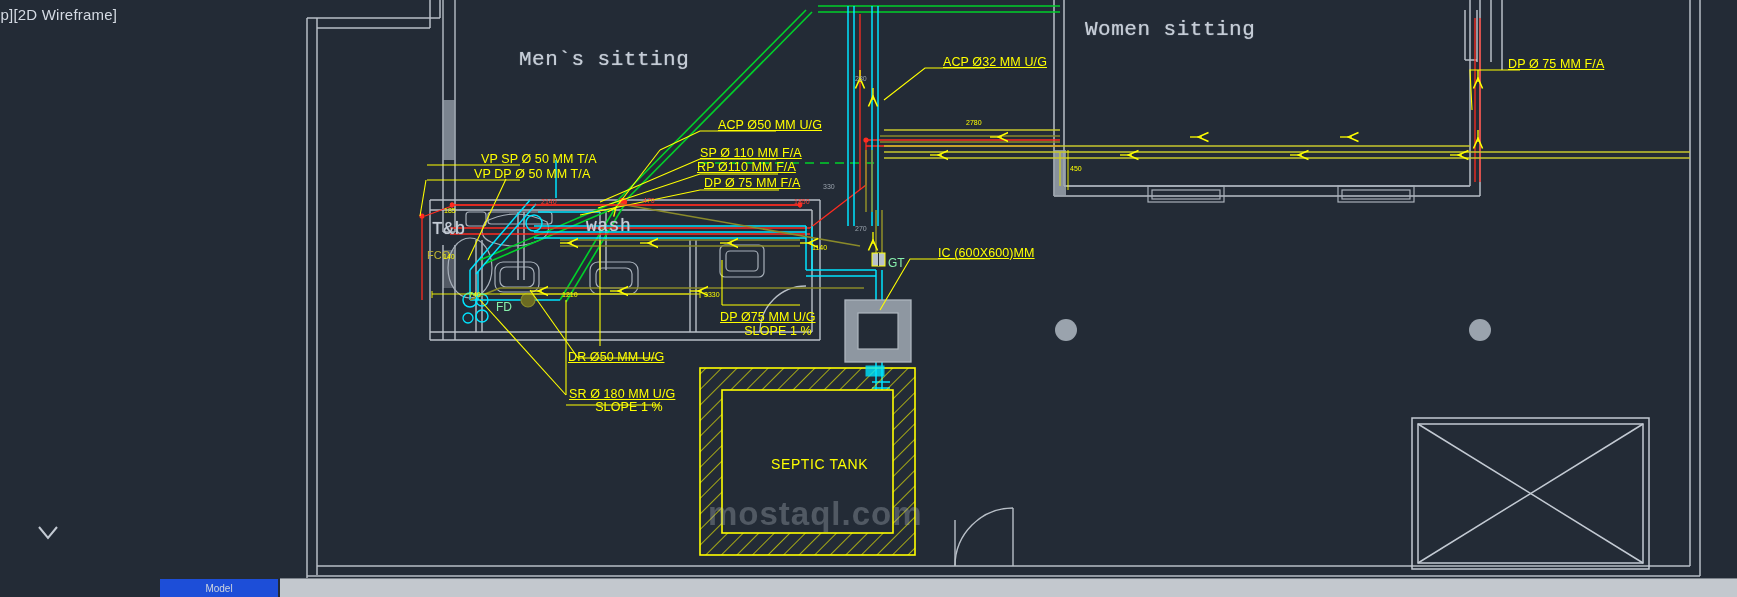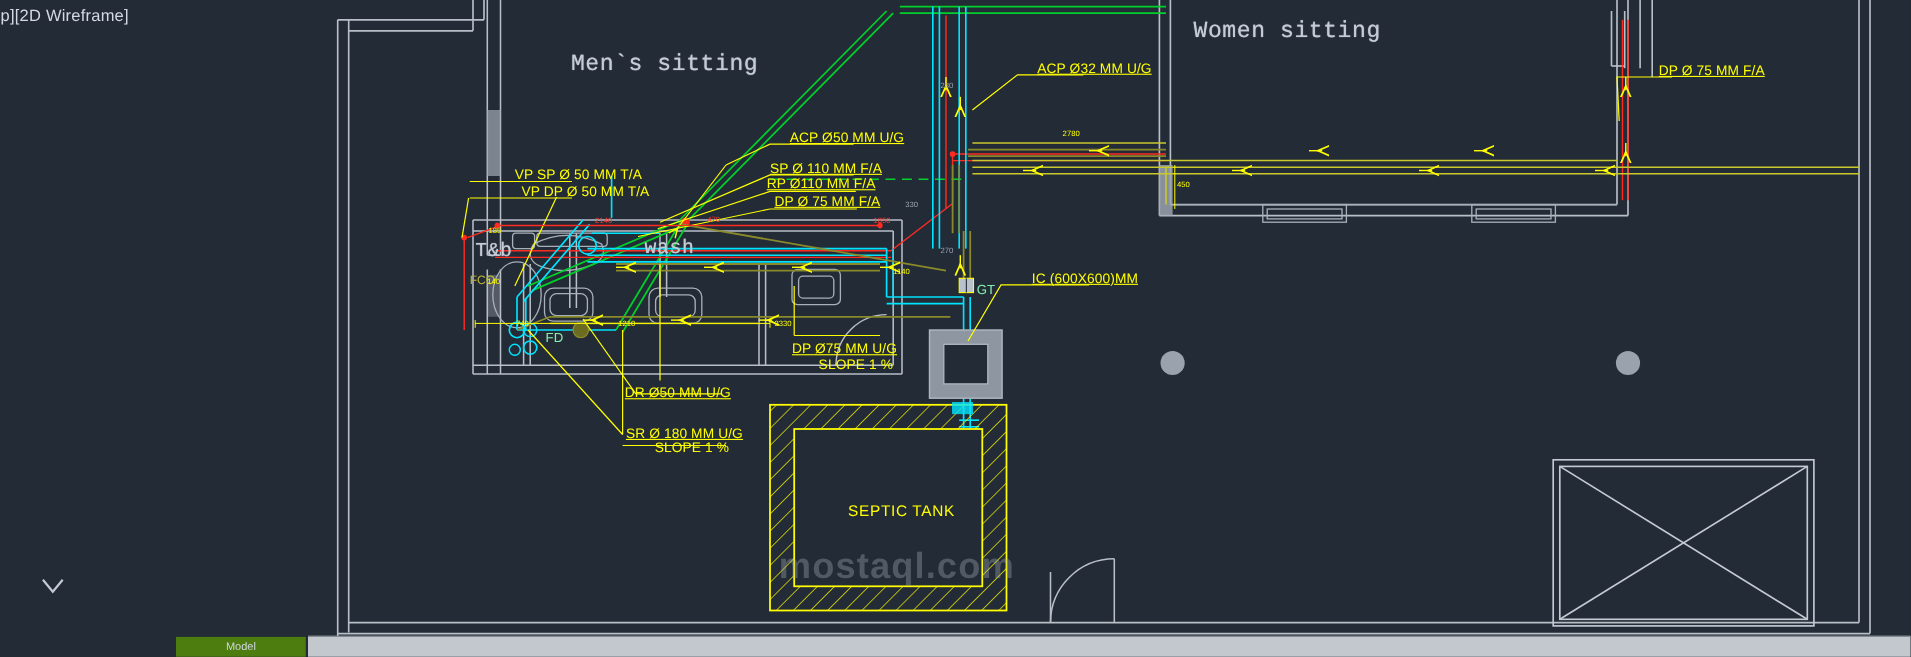--- a/index.html
+++ b/index.html
@@ -60,21 +60,21 @@
 
   .chevron{
     position:absolute;left:36px;top:524px;width:24px;height:18px;
   }
   .statusbar{
     position:absolute;left:280px;top:578px;width:1457px;height:19px;
     background:#c3c8ce;border-top:1px solid #7d848c;
   }
   .statusbar .seg{
     position:absolute;left:-120px;top:0;width:118px;height:19px;
-    background:#4d7c0f;color:#cfd6de;font-size:10px;line-height:19px;text-align:center;
+    background:#1d4ed8;color:#cfd6de;font-size:10px;line-height:19px;text-align:center;
   }
 </style>
 </head>
 <body>
 
 <div id="stage">
 
   <svg id="cad" viewBox="0 0 1737 597">
     <defs>
       <pattern id="hatch45" width="11" height="11" patternTransform="rotate(45)" patternUnits="userSpaceOnUse">
@@ -378,21 +378,21 @@
     </g>
   </svg>
 
   <div class="vp-label">op][2D Wireframe]</div>
 
   <div class="room-label" style="left:519px;top:48px;">Men`s sitting</div>
   <div class="room-label" style="left:1085px;top:18px;">Women sitting</div>
   <div class="room-label small" style="left:432px;top:219px;">T&amp;b</div>
   <div class="room-label small" style="left:586px;top:216px;">wash</div>
 
-  <div class="ann" style="left:468px;top:152px;">VP SP Ø 50 MM T/A</div>
+  <div class="ann" style="left:481px;top:152px;">VP SP Ø 50 MM T/A</div>
   <div class="ann" style="left:474px;top:167px;">VP DP Ø 50 MM T/A</div>
   <div class="ann u" style="left:698px;top:118px;margin-left:20px;">ACP Ø50 MM U/G</div>
   <div class="ann u" style="left:700px;top:146px;">SP Ø 110 MM F/A</div>
   <div class="ann u" style="left:697px;top:160px;">RP  Ø110 MM F/A</div>
   <div class="ann u" style="left:704px;top:176px;">DP Ø 75 MM F/A</div>
   <div class="ann u" style="left:943px;top:55px;">ACP Ø32 MM U/G</div>
   <div class="ann u" style="left:1508px;top:57px;">DP Ø 75 MM F/A</div>
   <div class="ann u" style="left:938px;top:246px;">IC (600X600)MM</div>
 
   <div class="ann u" style="left:720px;top:310px;">DP Ø75 MM U/G</div>

